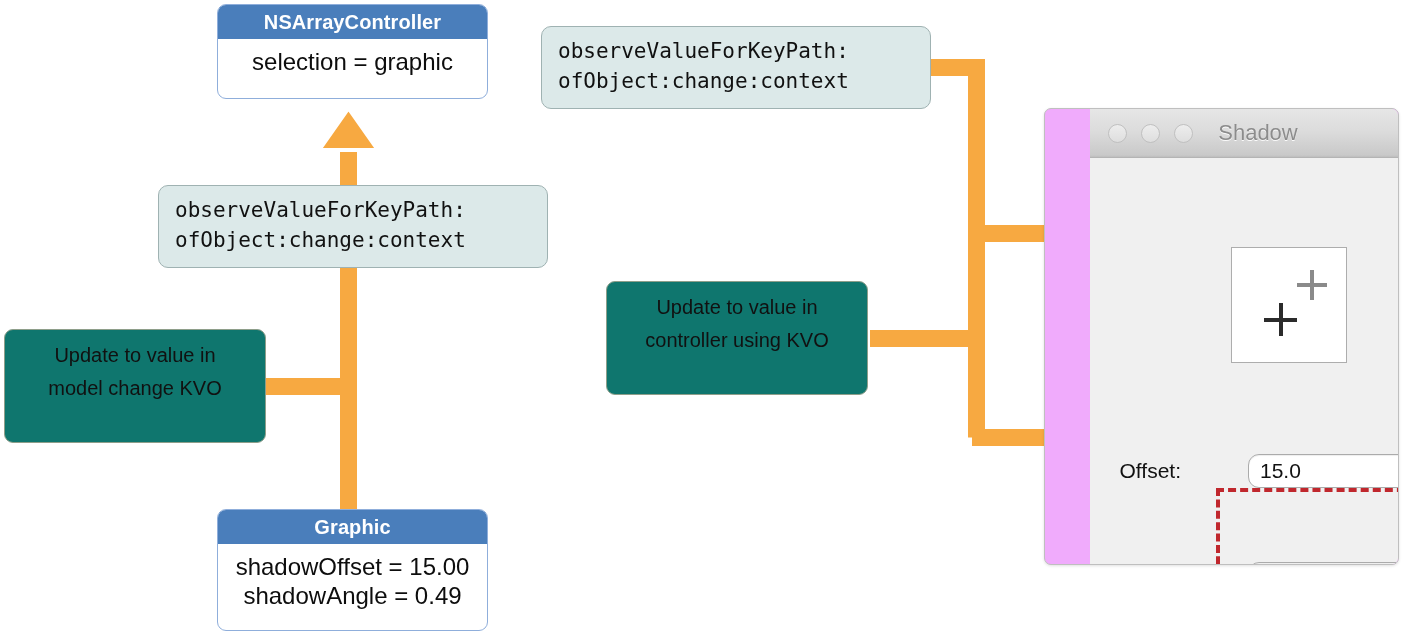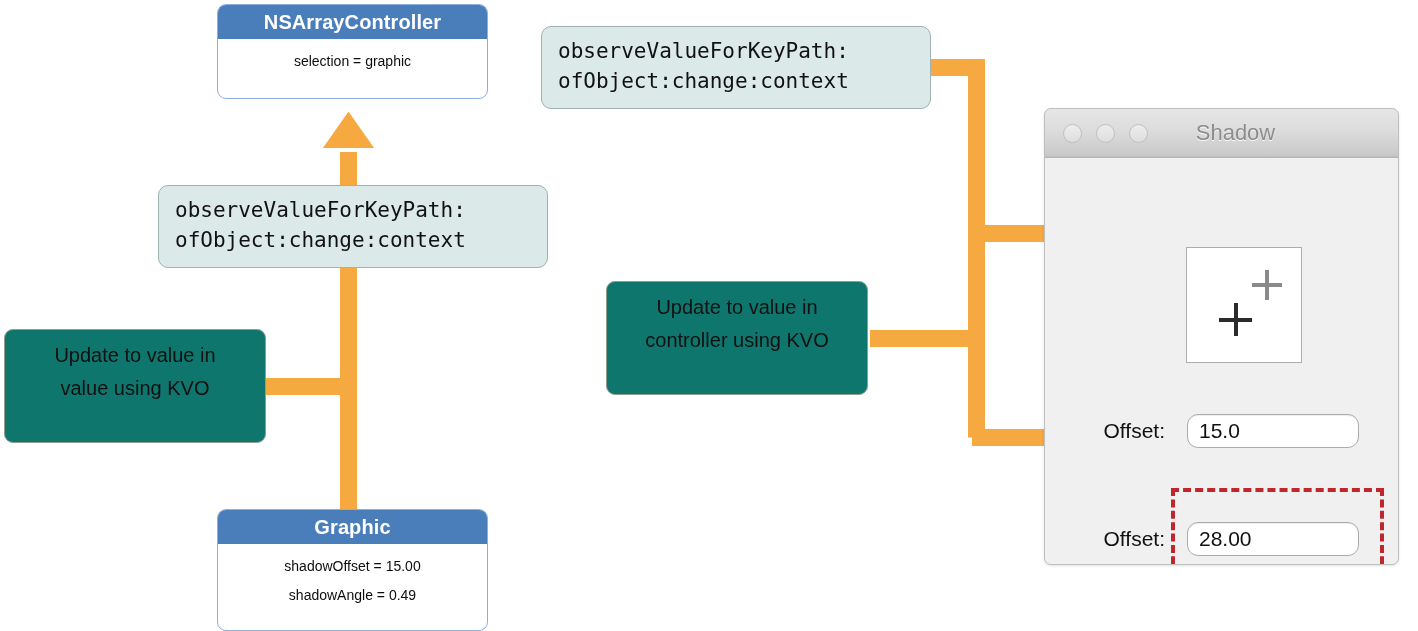--- a/index.html
+++ b/index.html
@@ -24,21 +24,21 @@
     color:#ffffff;
     font-weight:bold;
     font-size:20px;
     text-align:center;
     line-height:34px;
     height:34px;
     letter-spacing:.1px;
   }
   .class-body{
     color:#0d0d0d;
-    font-size:14px;
+    font-size:24px;
     text-align:center;
     padding:8px 6px 9px 6px;
   }
   .class-body .row{line-height:29px;white-space:nowrap;}
 
   
   .msg-box{
     position:absolute;
     background:#DCE9E9;
     border:1px solid #9FB2B2;
@@ -70,20 +70,21 @@
   
   .win{
     position:absolute;
     left:1044px;top:108px;width:355px;height:457px;
     background:#f0abfc;
     border:1px solid #BFBFBF;
     border-radius:7px;
     box-sizing:border-box;
     box-shadow:0 1px 3px rgba(0,0,0,.12);
     overflow:hidden;
+    padding-left:45px;
   }
   .win-title{
     height:48px;
     background:linear-gradient(to bottom,#E6E6E6 0%,#DCDCDC 45%,#C9C9C9 96%,#BDBDBD 100%);
     border-bottom:1px solid #B4B4B4;
     position:relative;
   }
   .tl{
     position:absolute;top:15px;width:19px;height:19px;border-radius:50%;
     background:linear-gradient(to bottom,#EDEDED,#DEDEDE);
@@ -102,21 +103,21 @@
     position:absolute;left:141px;top:89px;width:116px;height:116px;
     background:#ffffff;border:1px solid #ADADAD;box-sizing:border-box;
   }
   .plus{position:absolute;font-size:0;}
   .plus i{position:absolute;display:block;background:currentColor;}
   .plus .h{left:0;top:50%;width:100%;height:4px;margin-top:-2px;}
   .plus .v{top:0;left:50%;height:100%;width:4px;margin-left:-2px;}
   .plus-shadow{left:65px;top:22px;width:30px;height:30px;color:#8A8A8A;}
   .plus-main{left:32px;top:55px;width:33px;height:33px;color:#2B2B2B;}
 
-  .field-row{position:absolute;left:0;width:100%;height:34px;}
+  .field-row{position:absolute;left:16px;width:100%;height:34px;margin-top:40px;}
   .field-label{
     position:absolute;right:233px;top:0;line-height:34px;
     font-size:21px;color:#111111;white-space:nowrap;
   }
   .field-input{
     position:absolute;left:142px;top:0;width:172px;height:34px;
     background:#ffffff;border:1px solid #ABABAB;border-radius:11px;
     box-sizing:border-box;font-size:21px;color:#111111;
     line-height:32px;padding-left:11px;
     box-shadow:inset 0 1px 1px rgba(0,0,0,.07);
@@ -192,21 +193,21 @@
     <div>ofObject:change:context</div>
   </div>
 
   <div class="msg-box" style="left:158px;top:185px;width:390px;height:83px;">
     <div>observeValueForKeyPath:</div>
     <div>ofObject:change:context</div>
   </div>
 
   <div class="note-box" style="left:4px;top:329px;width:262px;height:114px;">
     <div>Update to value in</div>
-    <div>value using KVO</div>
+    <div>model change KVO</div>
   </div>
 
   <div class="note-box" style="left:606px;top:281px;width:262px;height:114px;">
     <div>Update to value in</div>
     <div>controller using KVO</div>
   </div>
 
   <div class="win">
     <div class="win-title">
       <span class="tl tl1"></span>

